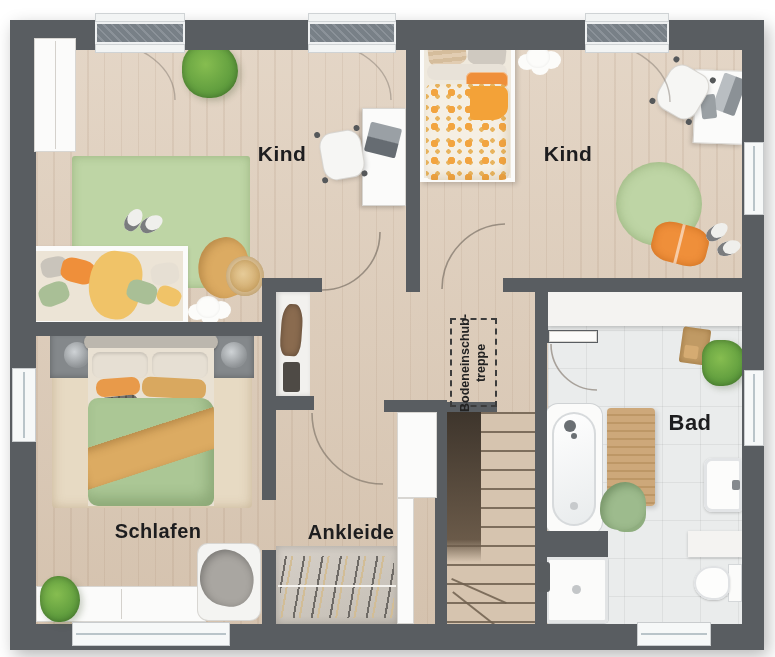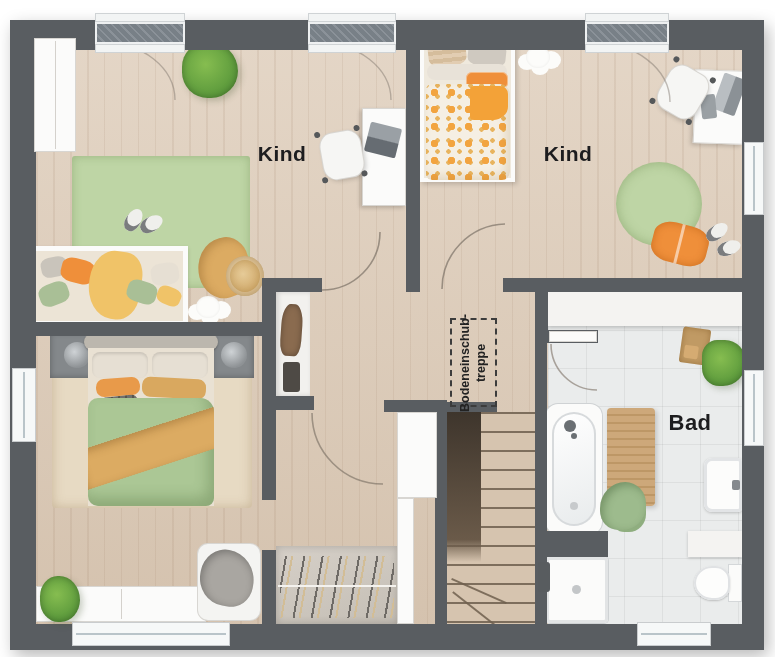--- a/index.html
+++ b/index.html
@@ -188,27 +188,29 @@
       <div class="abs" style="left:-10px;top:28px;width:160px;height:40px;background:var(--tan);transform:rotate(-18deg);box-shadow:inset 0 3px 8px rgba(120,80,30,.4);"></div>
     </div>
   </div>
   <div class="abs white furn" style="left:36px;top:586px;width:170px;height:36px;">
     <div class="abs" style="left:50%;top:2px;bottom:2px;width:1px;background:#d4d1cc;"></div>
   </div>
   <div class="abs plant furn" style="left:40px;top:576px;width:40px;height:46px;z-index:4;"></div>
   <div class="abs furn" style="left:198px;top:544px;width:62px;height:76px;background:#f4f4f2;border-radius:10px;box-shadow:0 0 0 1px #d8d6d2;">
     <div class="abs" style="left:2px;top:6px;width:54px;height:56px;background:#a9a6a1;border-radius:45% 55% 40% 50%;transform:rotate(10deg);box-shadow:inset 2px 2px 8px rgba(0,0,0,.3);"></div>
   </div>
+  <div class="abs label" style="left:110px;top:520px;width:96px;font-size:20px;">Schlafen</div>
 
   <div class="abs furn" style="left:276px;top:546px;width:122px;height:78px;background:linear-gradient(160deg,#d6d0c8,#c4beb5);box-shadow:inset 0 0 8px rgba(0,0,0,.2);">
     <div class="abs hangers" style="left:4px;top:10px;width:114px;height:62px;"></div>
     <div class="abs" style="left:2px;top:50%;width:118px;height:2px;background:#f4f2ee;"></div>
   </div>
   <div class="abs white overwall" style="left:397px;top:412px;width:40px;height:86px;"></div>
   <div class="abs white furn" style="left:397px;top:498px;width:17px;height:126px;"></div>
+  <div class="abs label" style="left:303px;top:521px;width:96px;font-size:20px;">Ankleide</div>
 
   <div class="abs white furn" style="left:276px;top:292px;width:34px;height:104px;border:none;background:#f2f1ee;box-shadow:inset 2px 0 5px rgba(0,0,0,.15);">
     <div class="abs" style="left:5px;top:12px;width:21px;height:52px;background:#8a6b4f;border-radius:40% 40% 30% 30%;transform:rotate(4deg);box-shadow:inset 0 0 6px rgba(0,0,0,.35);"></div>
     <div class="abs" style="left:7px;top:70px;width:17px;height:30px;background:#4e4a45;border-radius:3px;"></div>
   </div>
 
   <div class="abs dashedbox" style="left:450px;top:318px;width:47px;height:89px;">
     <div class="attic-text">
       <div>Bodeneinschub-</div>
       <div>treppe</div>

